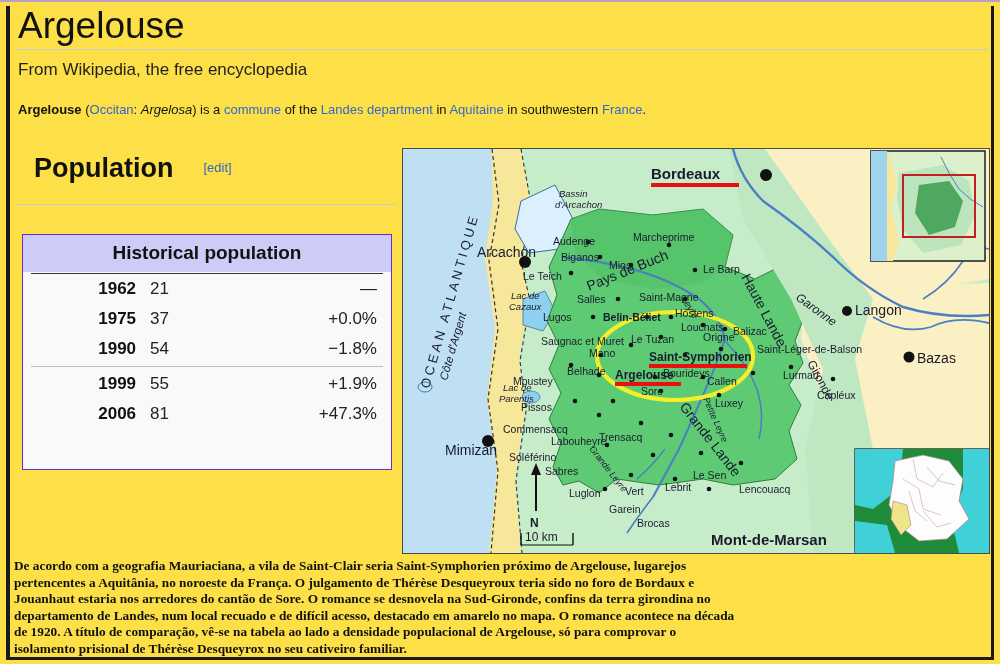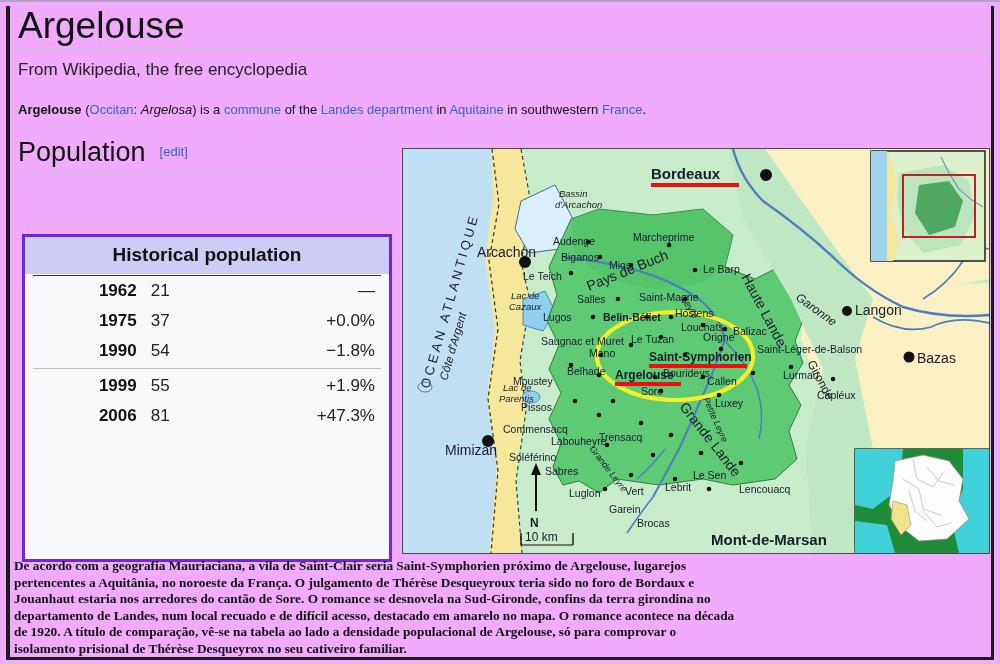--- a/index.html
+++ b/index.html
@@ -1,41 +1,41 @@
 <!DOCTYPE html>
 <html><head>
 <meta charset="utf-8">
 <style>
   html,body{margin:0;padding:0;background:#fff;}
   body{font-family:"Liberation Sans",sans-serif;}
-  #page{position:relative;width:1000px;height:664px;overflow:hidden;background:#f0abfc;
+  #page{position:relative;width:1000px;height:664px;overflow:hidden;background:#fde047;
         box-sizing:border-box;border-top:2px solid #b9a0c9;}
   
   #frame{position:absolute;left:6px;top:4px;width:988px;height:654px;
          border-left:4px solid #1b1b1b;border-right:3px solid #1b1b1b;
          border-bottom:3px solid #1b1b1b;box-sizing:border-box;}
 
   
   #article{position:absolute;left:12px;top:4px;width:978px;height:548px;}
   .title{font-size:37px;font-weight:normal;color:#111;letter-spacing:0px;
          line-height:40px;padding:0 0 3px 6px;font-family:"Liberation Sans",sans-serif;}
   .rule{height:1px;background:#c8ccd1;margin:0 0 0 4px;width:972px;}
   .tagline{font-size:17px;color:#222;padding:10px 0 0 6px;}
   .lead{font-size:13px;color:#111;padding:16px 0 0 6px;line-height:27px;width:968px;}
   .lead b{font-weight:bold;}
   a.wl{color:#3366cc;text-decoration:none;}
   .ital{font-style:italic;}
 
-  h2.sec{font-size:27px;font-weight:normal;color:#111;margin:0;padding:14px 0 2px 6px;display:inline-block;}
+  h2.sec{font-size:27px;font-weight:bold;color:#111;margin:16px;padding:14px 0 2px 6px;display:inline-block;}
   .editlink{font-size:13px;color:#3366cc;padding-left:14px;position:relative;top:-5px;}
   .rule2{height:1px;background:#c8ccd1;margin:2px 0 0 4px;width:380px;}
 
   
-  #poptable{position:absolute;left:22px;top:232px;width:370px;height:328px;
-            background:#f8f9fa;border:3px solid #6d28d9;box-sizing:border-box;
+  #poptable{position:absolute;left:22px;top:232px;width:370px;height:236px;
+            background:#f8f9fa;border:1px solid #6d28d9;box-sizing:border-box;
             font-family:"Liberation Sans",sans-serif;}
   #poptable table{width:100%;border-collapse:collapse;}
   .pt-title{background:#ccccf6;text-align:center;font-weight:bold;font-size:19px;
             color:#111;padding:7px 0 8px 0;}
   .pt-head td{font-weight:bold;font-size:17px;color:#111;padding:8px 10px 3px 10px;}
   .pt-head .c1{text-align:left;}
   .pt-head .c2{text-align:left;padding-left:52px;}
   .pt-head .c3{text-align:right;padding-right:14px;}
   .hdrule td{padding:0;}
   .hdrule div{height:1px;background:#333;margin:1px 8px 0 8px;}

